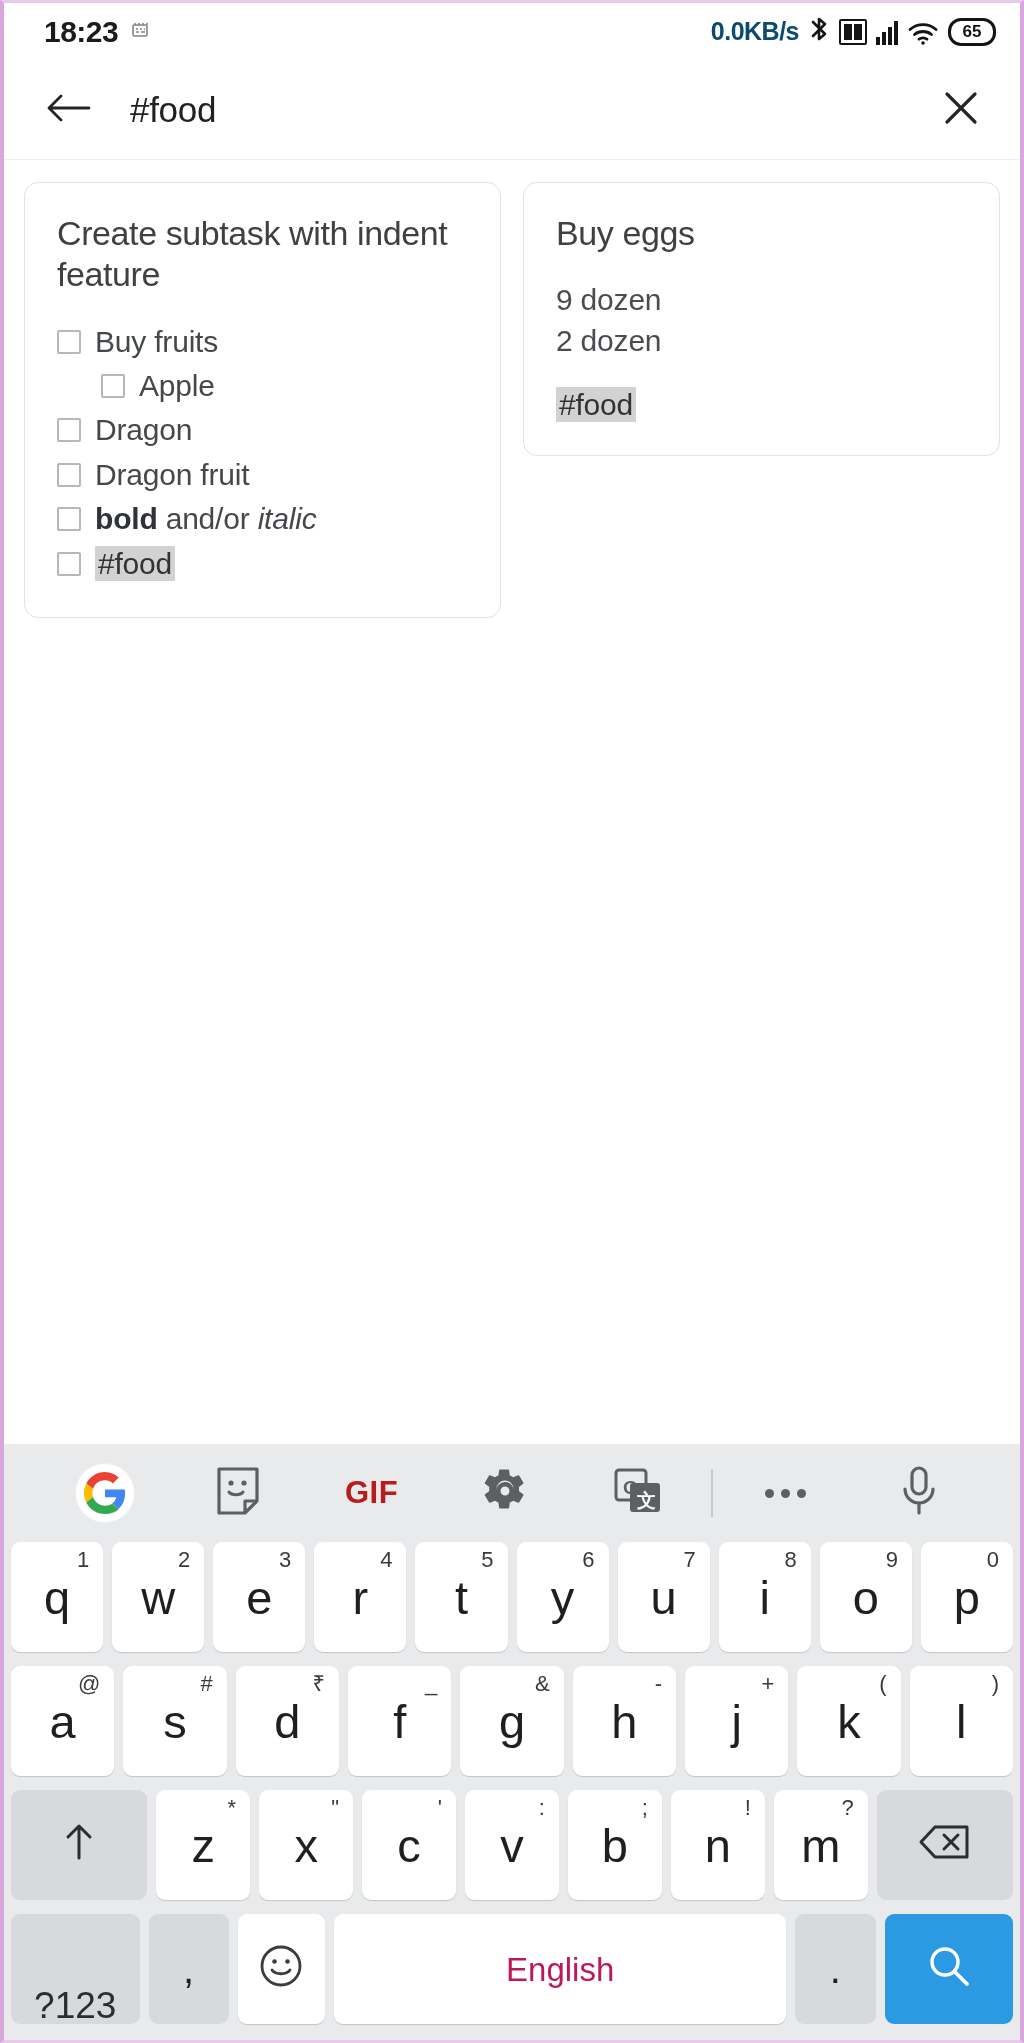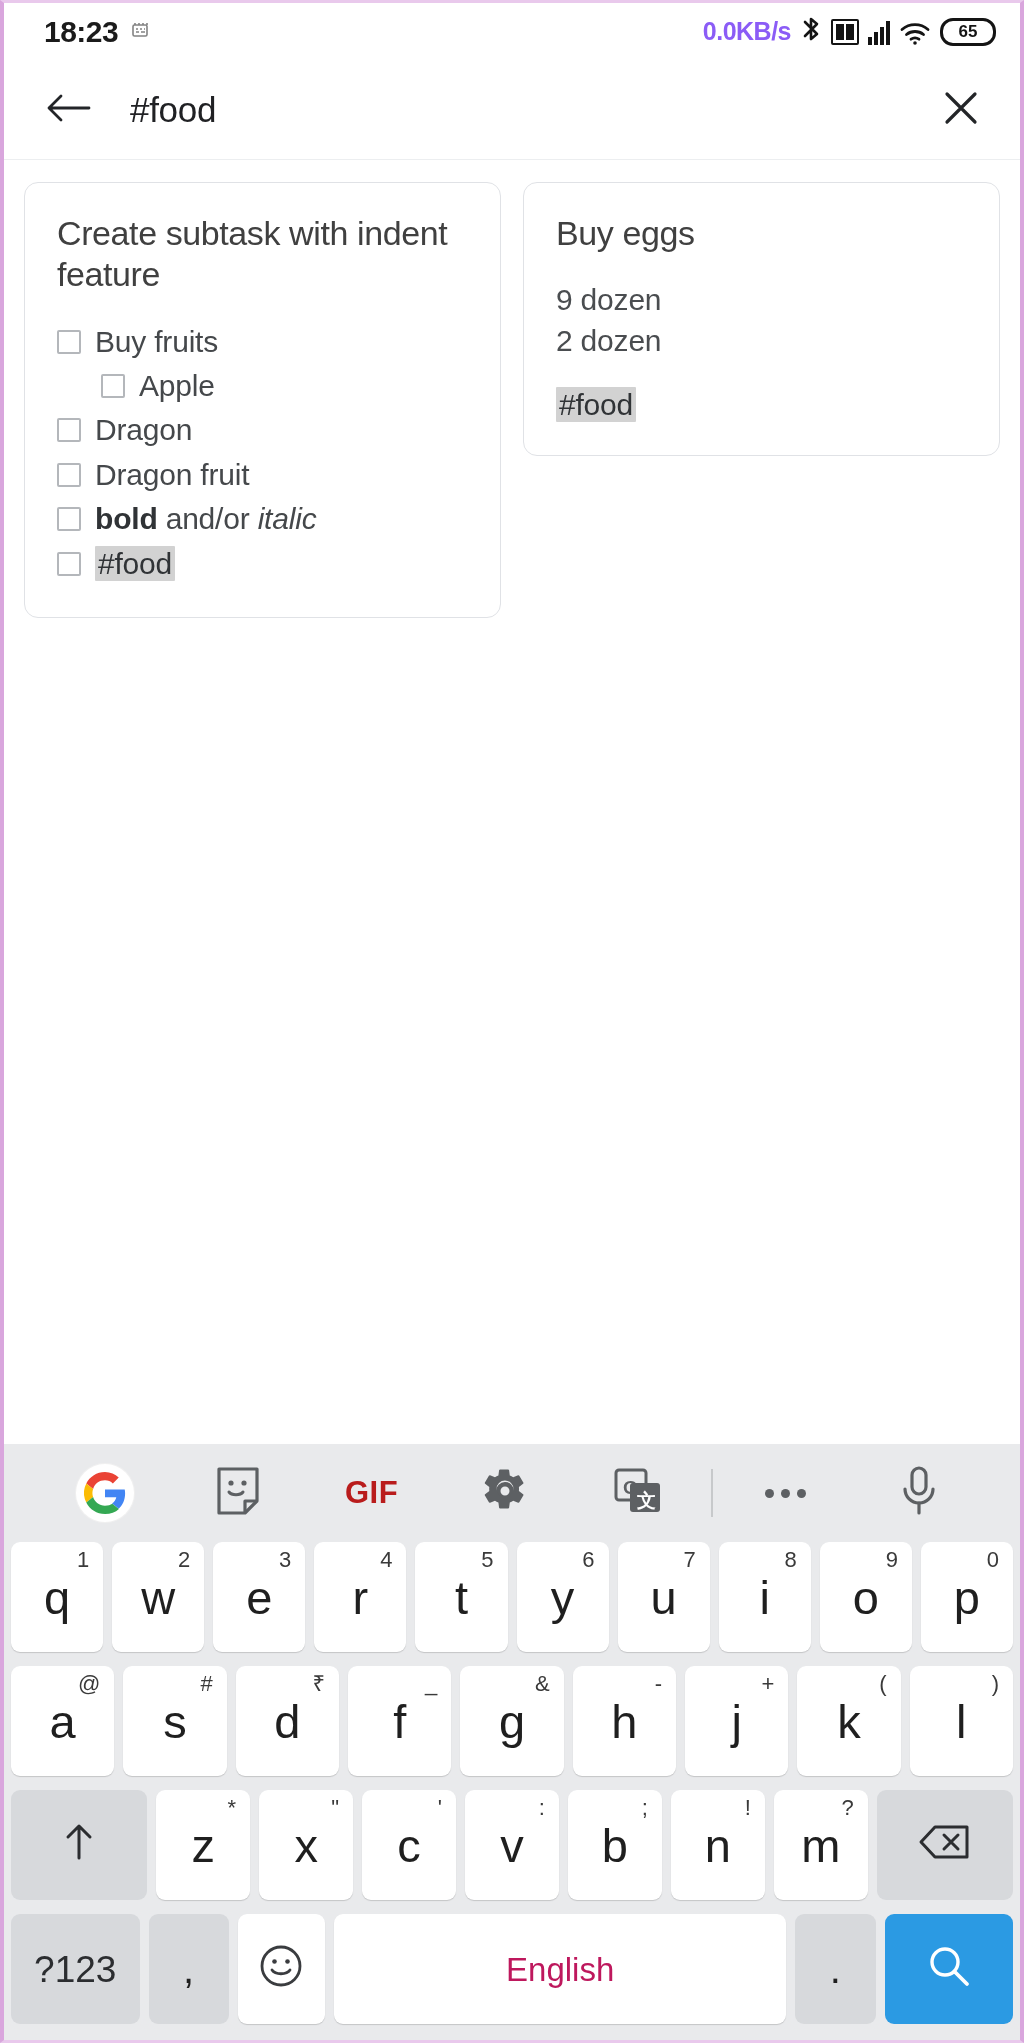--- a/index.html
+++ b/index.html
@@ -40,42 +40,42 @@
     margin-left: 14px;
   }
   .status-glyph {
     font-size: 17px; color: #4a4a4a; line-height: 1;
     letter-spacing: -1px; opacity: .75;
   }
   .status-right {
     margin-left: auto;
     display: flex; align-items: center; gap: 9px;
   }
-  .net-speed { font-size: 25px; font-weight: 700; color: #8b5cf6; letter-spacing: -0.5px; text-align: right;}
+  .net-speed { font-size: 25px; font-weight: 700; color: #0c4a6e; letter-spacing: -0.5px; text-align: right;}
   .ic { display: inline-block; color: #141414; }
   .ic-bt { font-size: 27px; line-height: 1; }
   .sim-box {
     width: 28px; height: 26px; border: 2.5px solid #141414;
     border-radius: 2px; position: relative; display:inline-block;
     font-size: 11px; color:#141414; overflow:hidden;
   }
   .sim-box::before, .sim-box::after {
     content:""; position:absolute; background:#141414;
   }
   .sim-box::before { left:3px; top:3px; width:8px; height:16px; }
   .sim-box::after { right:3px; top:3px; width:8px; height:16px; }
   .sig-bars { display:flex; align-items:flex-end; gap:2px; height:26px; }
   .sig-bars i { width:4px; background:#141414; display:block; }
   .sig-bars i:nth-child(1){height:8px}
   .sig-bars i:nth-child(2){height:13px}
   .sig-bars i:nth-child(3){height:18px}
   .sig-bars i:nth-child(4){height:24px}
   .wifi-ic { width:32px; height:24px; position:relative; }
   .batt {
-    width: 56px; height: 28px; border: 3px solid #141414;
+    width: 48px; height: 28px; border: 3px solid #141414;
     border-radius: 13px; display:flex; align-items:center;
     justify-content:center; font-size:17px; font-weight:700; color:#141414;
   }
 
   
   .search-bar {
     height: 100px;
     display: flex;
     align-items: center;
     padding: 0 32px 0 36px;
@@ -240,21 +240,21 @@
     background: #d7d9dc;
     box-shadow: none;
     flex: 1.45 1 0;
   }
   .key.func .main { font-size: 40px; color: #2b2d30; }
   .key.sym { flex: 0.78 1 0; background:#d7d9dc; box-shadow:none; }
   .key.sym .main { font-size: 40px; }
   .key.emoji { flex: 0.85 1 0; }
   .key.space { flex: 4.4 1 0; }
   .key.space .main { font-size: 33px; color: #be185d; }
-  .key.num123 { flex: 1.25 1 0; background:#d7d9dc; box-shadow:none;}
+  .key.num123 { flex: 1.25 1 0; background:#d7d9dc; box-shadow:none;align-items:flex-end;}
   .key.num123 .main { font-size: 37px; color:#2b2d30;}
   .key.enter {
     flex: 1.25 1 0;
     background: #2b9ae3;
     box-shadow: none;
   }
   .kb-row.last { margin-bottom: 6px; }
 </style>
 </head>
 <body>

